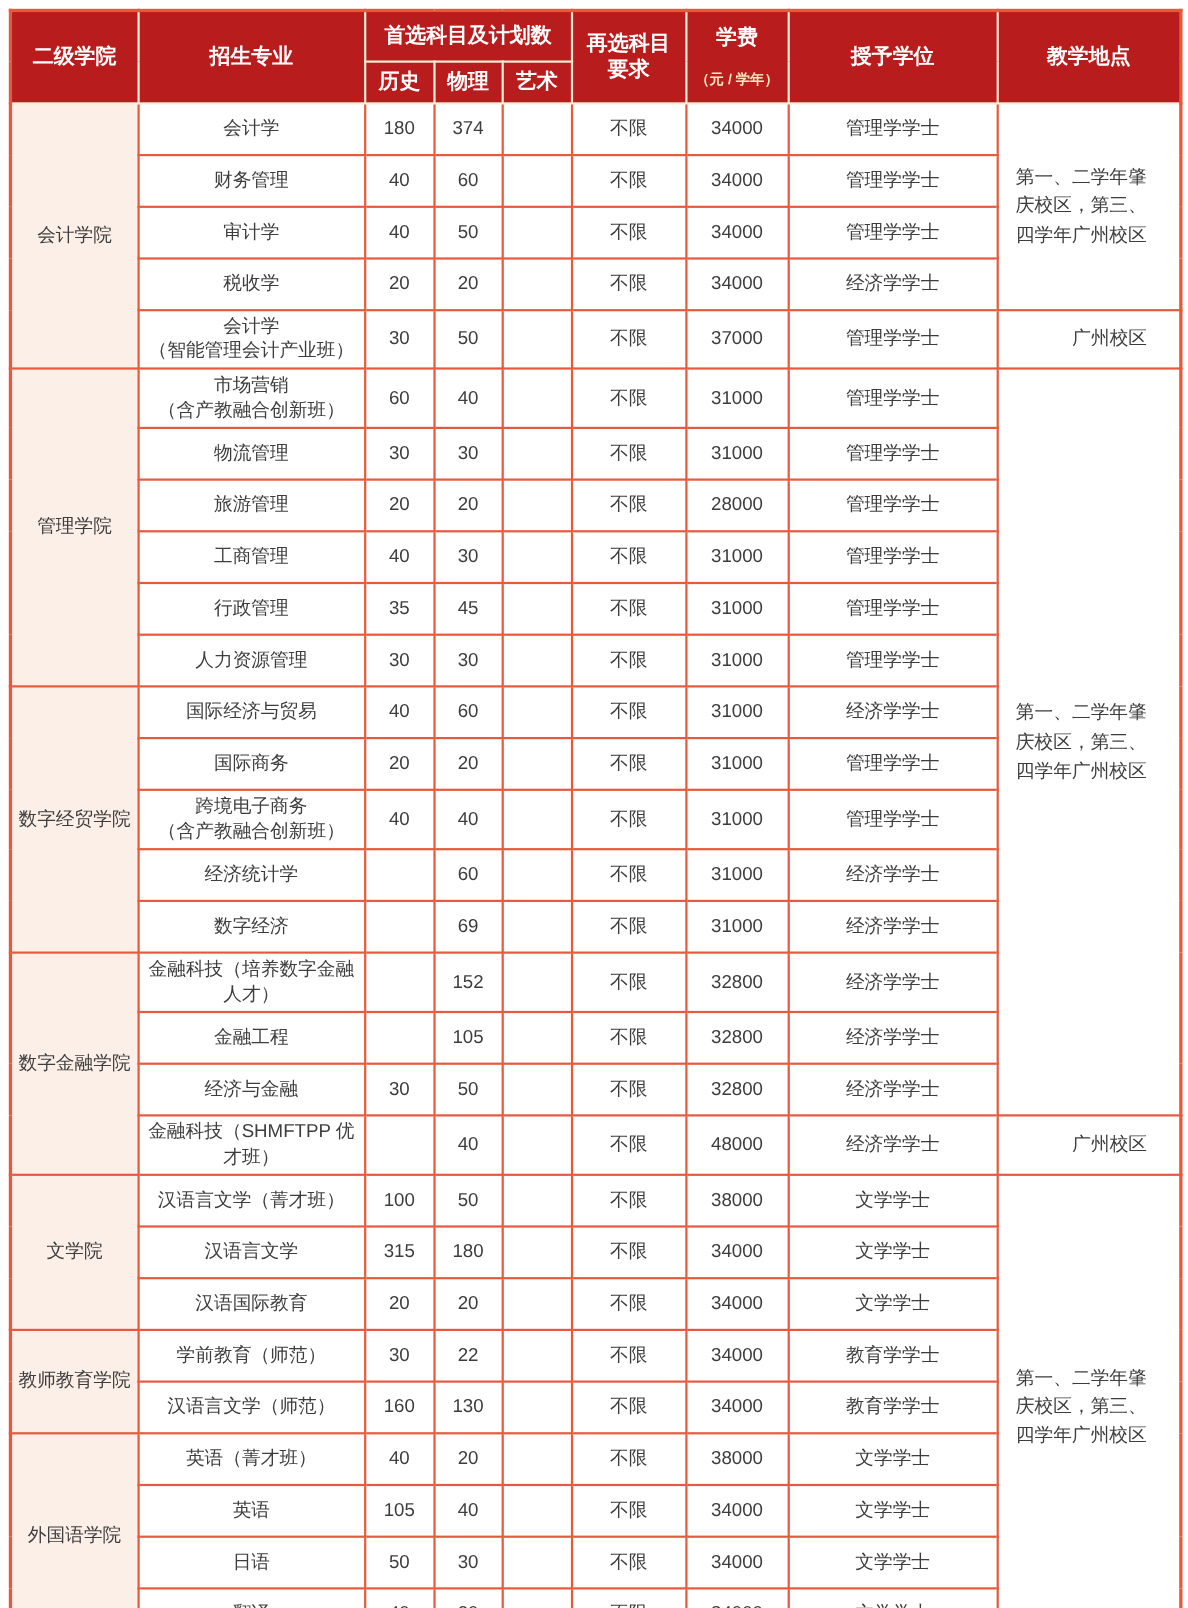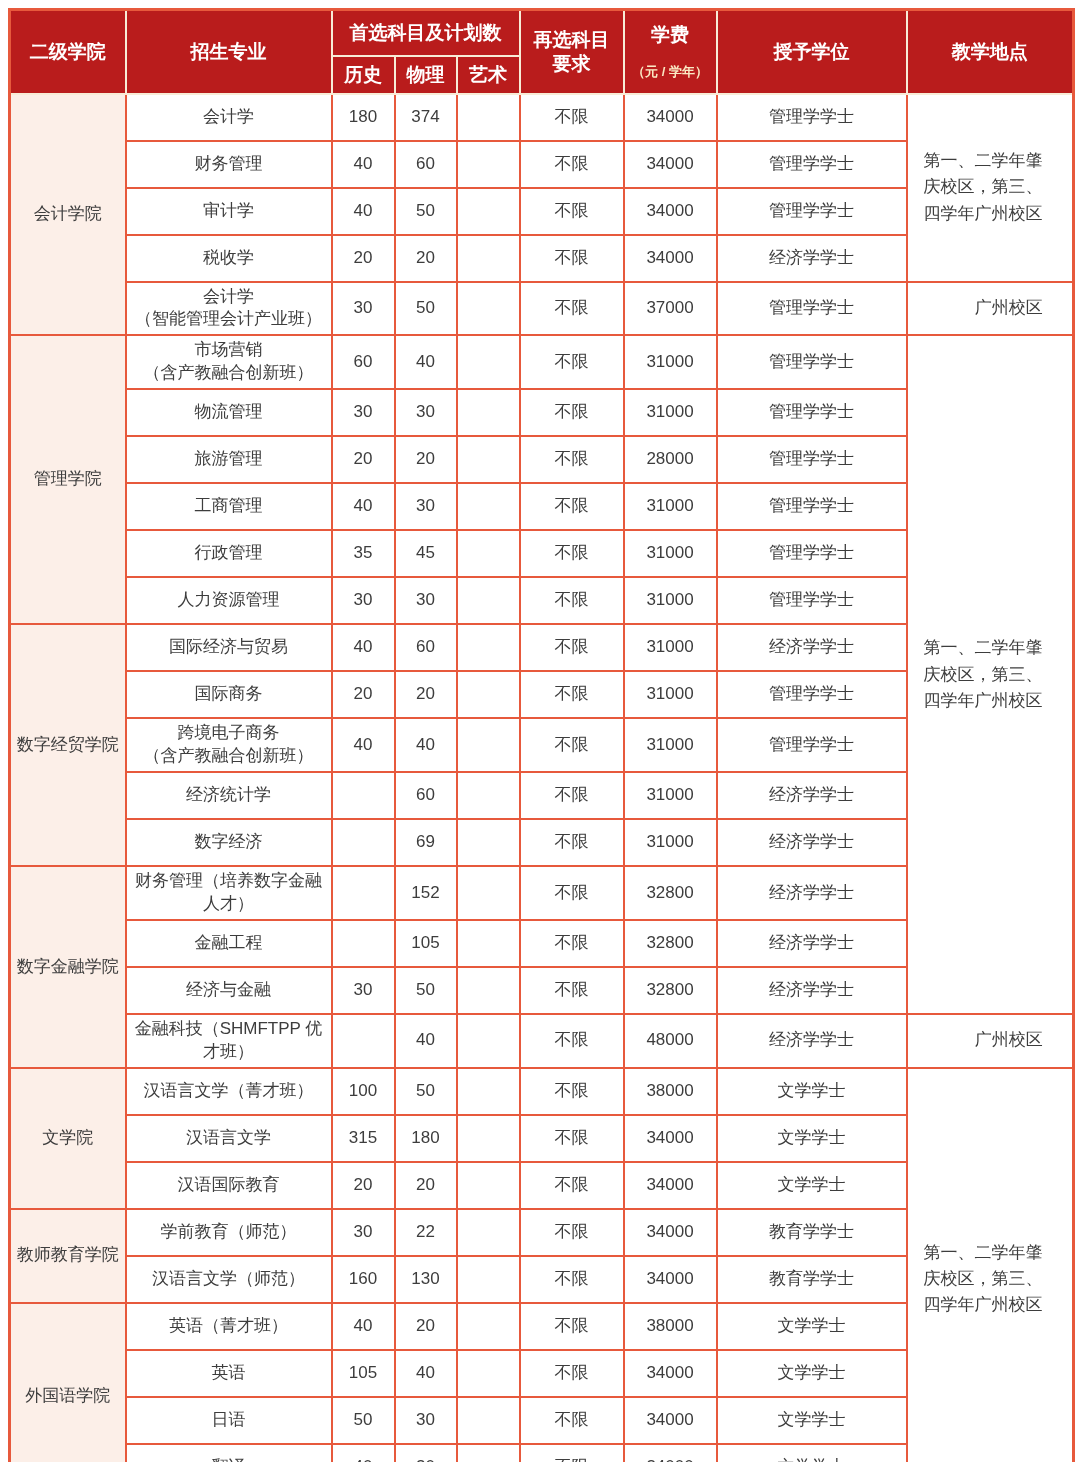--- a/index.html
+++ b/index.html
@@ -245,21 +245,21 @@
           <td class="major">数字经济</td>
           <td></td>
           <td>69</td>
           <td></td>
           <td>不限</td>
           <td>31000</td>
           <td>经济学学士</td>
         </tr>
         <tr>
           <td class="college" rowspan="4">数字金融学院</td>
-          <td class="major">财务管理（培养数字金融人才）</td>
+          <td class="major">金融科技（培养数字金融人才）</td>
           <td></td>
           <td>152</td>
           <td></td>
           <td>不限</td>
           <td>32800</td>
           <td>经济学学士</td>
         </tr>
         <tr>
           <td class="major">金融工程</td>
           <td></td>

